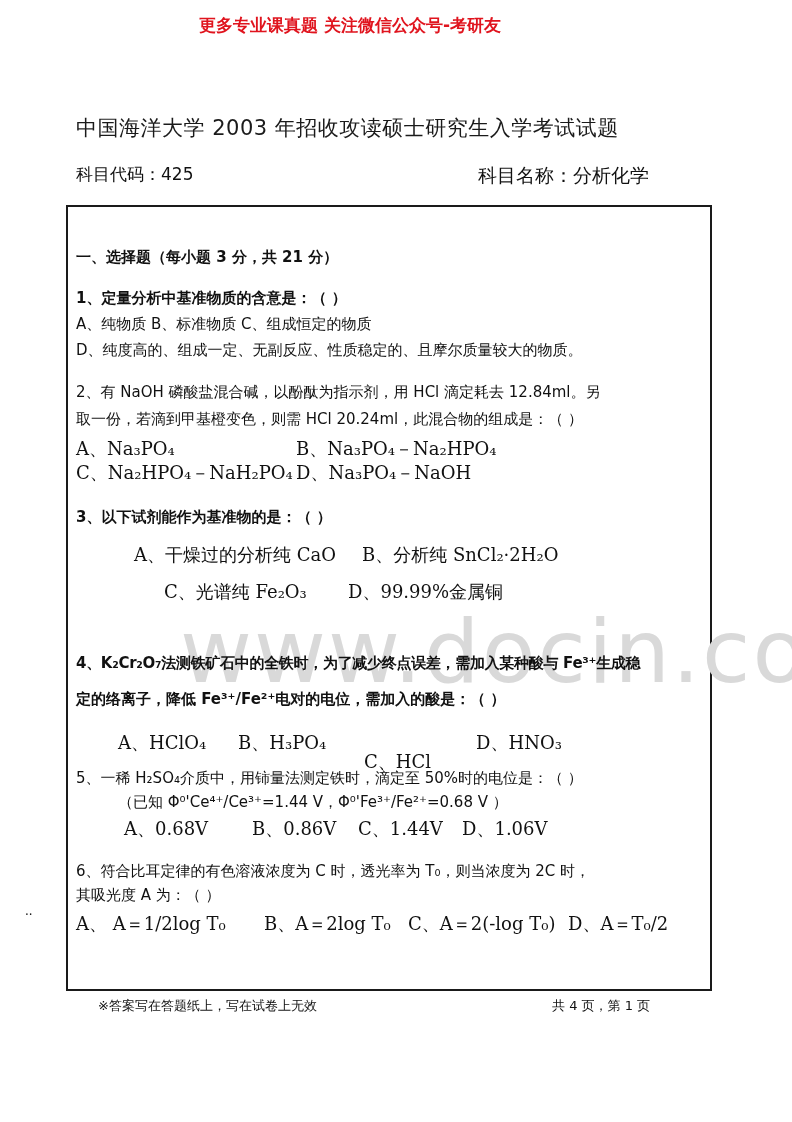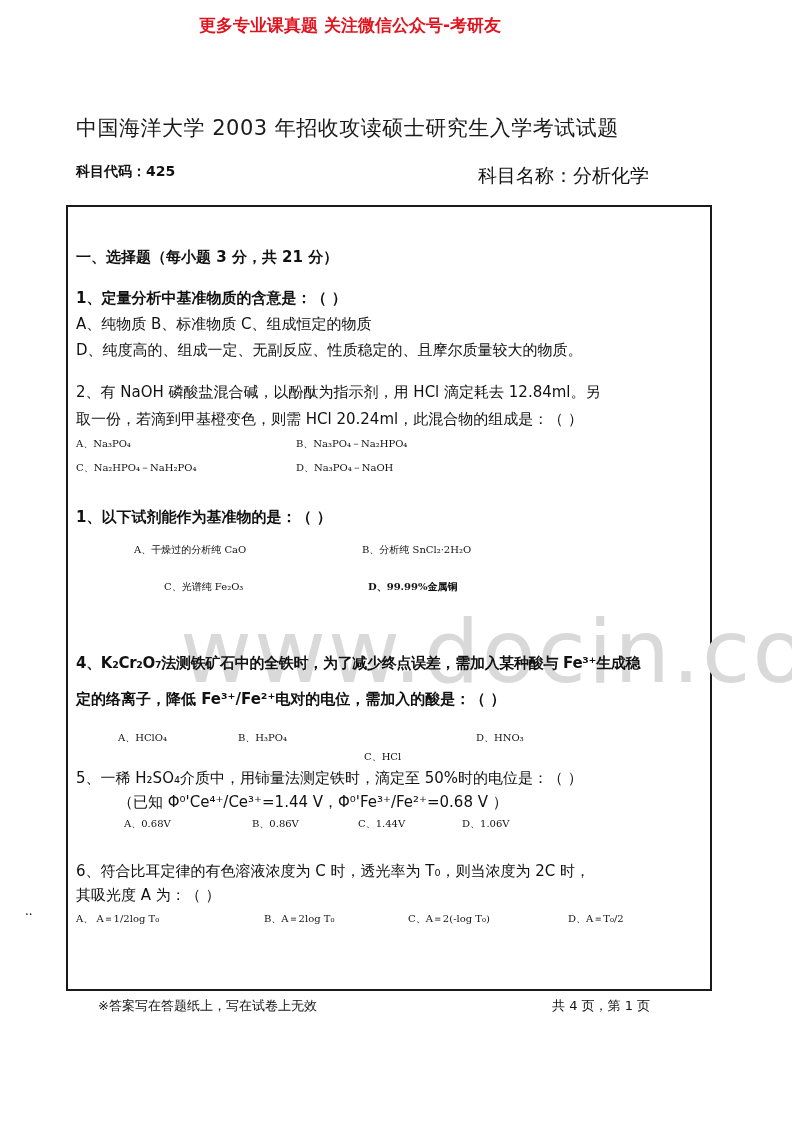--- a/index.html
+++ b/index.html
@@ -8,34 +8,34 @@
     font-family: "DejaVu Serif", "Liberation Serif", serif; color: #111;
   }
   .banner {
     position: absolute; top: 14px; left: 0; width: 700px; text-align: center;
     color: #e0141e; font-family: "DejaVu Sans", sans-serif; font-weight: bold; font-size: 17px;
   }
   .title {
     position: absolute; top: 114px; left: 76px; font-family: "DejaVu Sans", sans-serif;
     font-size: 21px; letter-spacing: 0.5px; color: #1a1a1a;
   }
-  .code { position: absolute; top: 163px; left: 76px; font-family: "DejaVu Sans", sans-serif; font-size: 14px; font-weight: bold; }
+  .code { position: absolute; top: 163px; left: 76px; font-family: "DejaVu Sans", sans-serif; font-size: 17px; }
   .subject { position: absolute; top: 163px; left: 478px; font-family: Liberation Mono, monospace; font-size: 19px; }
   .box {
     position: absolute; left: 66px; top: 205px; width: 646px; height: 786px;
     border: 2px solid #1a1a1a; box-sizing: border-box;
   }
   .watermark {
     position: absolute; top: 600px; left: 180px; font-family: "DejaVu Sans", sans-serif;
     font-size: 88px; color: #d9d9d9; letter-spacing: 2px; z-index: 0; white-space: nowrap;
   }
   .line { position: absolute; left: 76px; font-size: 15px; white-space: nowrap; z-index: 1; }
   .sans { font-family: "DejaVu Sans", sans-serif; }
   .bold { font-weight: bold; }
-  .opt { position: absolute; white-space: nowrap; font-size: 10px; z-index: 1; }
+  .opt { position: absolute; white-space: nowrap; font-size: 18px; z-index: 1; }
   .footer-l { position: absolute; top: 997px; left: 98px; font-size: 13px; font-family: "DejaVu Sans", sans-serif; }
   .footer-r { position: absolute; top: 997px; left: 552px; font-size: 13px; font-family: "DejaVu Sans", sans-serif; }
   .dots { position: absolute; top: 908px; left: 25px; font-size: 12px; }
 </style>
 </head>
 <body>
 
 <div class="banner">更多专业课真题 关注微信公众号-考研友</div>
 
 <div class="title">中国海洋大学 2003 年招收攻读硕士研究生入学考试试题</div>
@@ -51,25 +51,25 @@
 <div class="line sans" style="top:315px;">A、纯物质   B、标准物质   C、组成恒定的物质</div>
 <div class="line sans" style="top:341px;">D、纯度高的、组成一定、无副反应、性质稳定的、且摩尔质量较大的物质。</div>
 
 <div class="line sans" style="top:383px;">2、有 NaOH 磷酸盐混合碱，以酚酞为指示剂，用 HCl 滴定耗去 12.84ml。另</div>
 <div class="line sans" style="top:410px;">取一份，若滴到甲基橙变色，则需 HCl 20.24ml，此混合物的组成是：（ ）</div>
 <div class="opt" style="top:437px; left:76px;">A、Na₃PO₄</div>
 <div class="opt" style="top:437px; left:296px;">B、Na₃PO₄－Na₂HPO₄</div>
 <div class="opt" style="top:461px; left:76px;">C、Na₂HPO₄－NaH₂PO₄</div>
 <div class="opt" style="top:461px; left:296px;">D、Na₃PO₄－NaOH</div>
 
-<div class="line sans bold" style="top:508px;">1、以下试剂能作为基准物的是：（ ）</div>
+<div class="line sans bold" style="top:508px;">3、以下试剂能作为基准物的是：（ ）</div>
 <div class="opt" style="top:543px; left:134px;">A、干燥过的分析纯 CaO</div>
 <div class="opt" style="top:543px; left:362px;">B、分析纯 SnCl₂·2H₂O</div>
 <div class="opt" style="top:580px; left:134px;margin-left:30px;">C、光谱纯 Fe₂O₃</div>
-<div class="opt" style="top:580px; left:368px;font-weight:bold;">D、99.99%金属铜</div>
+<div class="opt" style="top:580px; left:348px;">D、99.99%金属铜</div>
 
 <div class="line sans bold" style="top:654px; letter-spacing:-0.3px;">4、K₂Cr₂O₇法测铁矿石中的全铁时，为了减少终点误差，需加入某种酸与 Fe³⁺生成稳</div>
 <div class="line sans bold" style="top:690px;">定的络离子，降低 Fe³⁺/Fe²⁺电对的电位，需加入的酸是：（ ）</div>
 <div class="opt" style="top:731px; left:118px;">A、HClO₄</div>
 <div class="opt" style="top:731px; left:238px;">B、H₃PO₄</div>
 <div class="opt" style="top:731px; left:364px;margin-top:19px;">C、HCl</div>
 <div class="opt" style="top:731px; left:476px;">D、HNO₃</div>
 
 <div class="line sans" style="top:769px;">5、一稀 H₂SO₄介质中，用铈量法测定铁时，滴定至 50%时的电位是：（ ）</div>
 <div class="line sans" style="top:793px; left:118px;text-align:center;">（已知 Φ⁰'Ce⁴⁺/Ce³⁺=1.44 V，Φ⁰'Fe³⁺/Fe²⁺=0.68 V ）</div>

